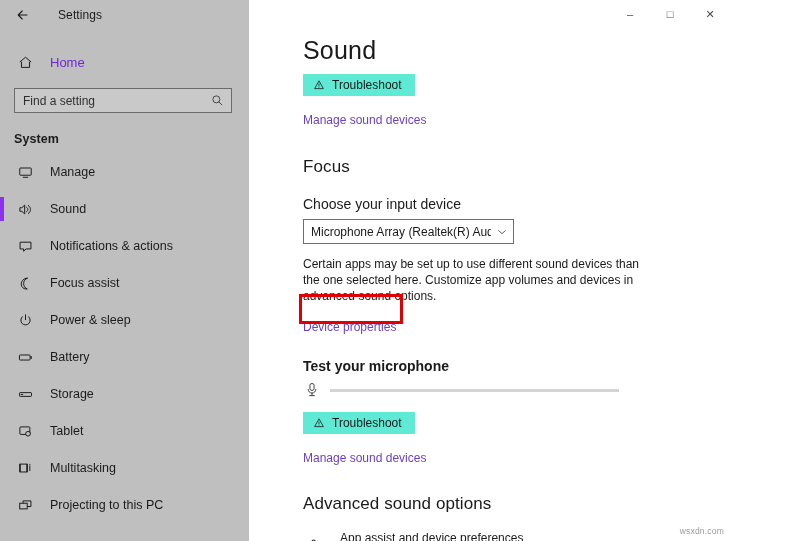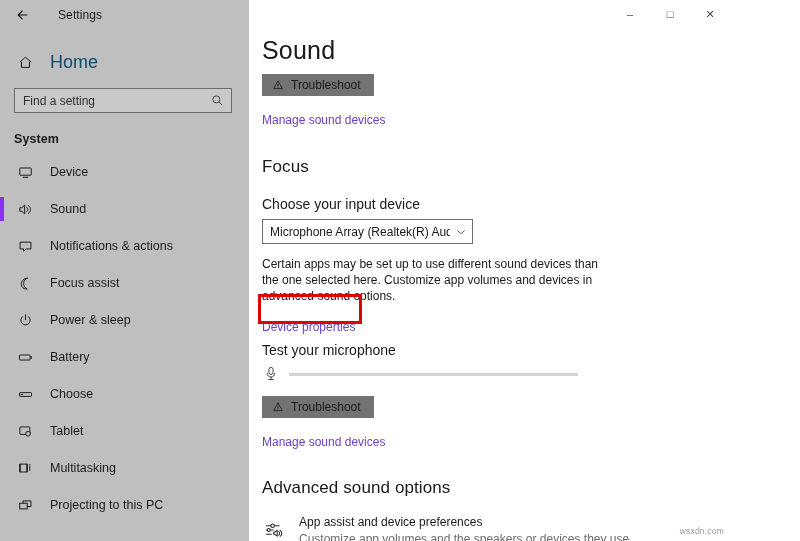--- a/index.html
+++ b/index.html
@@ -13,20 +13,21 @@
     font-family: "Liberation Sans", sans-serif;
     background: #ffffff;
     color: #000000;
     -webkit-font-smoothing: antialiased;
   }
   #app {
     position: relative;
     width: 730px;
     height: 541px;
     display: flex;
+    gap: 41px;
   }
 
   
   .sidebar {
     position: relative;
     width: 249px;
     height: 541px;
     background: #bfbfbf;
     flex: 0 0 249px;
     overflow: hidden;
@@ -62,22 +63,22 @@
   }
   .home-row .ico {
     width: 22px;
     height: 22px;
     display: flex;
     align-items: center;
     justify-content: center;
     color: #1b1b1b;
   }
   .home-row .label {
-    font-size: 18px;
-    color: #0c4a6e;
+    font-size: 13px;
+    color: #6d28d9;
     margin-left: 14px;
   }
 
   .searchbox {
     position: relative;
     margin: 11px 17px 0 14px;
     height: 25px;
     background: #c9c9c9;
     border: 1px solid #6b6b6b;
     display: flex;
@@ -180,21 +181,21 @@
     font-weight: normal;
     color: #1a1a1a;
     margin: 0;
     letter-spacing: .2px;
   }
 
   .btn {
     display: inline-flex;
     align-items: center;
     justify-content: center;
-    background: #737373;
+    background: #5eead4;
     border: none;
     height: 22px;
     padding: 0 13px 0 10px;
     font-size: 12px;
     color: #1a1a1a;
     font-family: "Liberation Sans", sans-serif;
     cursor: default;
   }
   .btn .warn {
     margin-right: 7px;
@@ -364,21 +365,21 @@
 
     <div class="navlist">
 
       <div class="navitem">
         <span class="ico">
           <svg width="15" height="15" viewBox="0 0 16 16" fill="none">
             <rect x="1.9" y="3.2" width="12.2" height="7.7" rx="0.6" stroke="currentColor" stroke-width="1.05"></rect>
             <path d="M5.6 13.1h4.8" stroke="currentColor" stroke-width="1.05" stroke-linecap="round"></path>
           </svg>
         </span>
-        <span class="label">Device</span>
+        <span class="label">Manage</span>
       </div>
 
       <div class="navitem selected">
         <span class="ico">
           <svg width="15" height="15" viewBox="0 0 16 16" fill="none">
             <path d="M2 6.1h2.1L7.1 3.3v9.4L4.1 9.9H2z" stroke="currentColor" stroke-width="1.05" stroke-linejoin="round"></path>
             <path d="M9.1 5.6c.9.7 1.4 1.5 1.4 2.4s-.5 1.7-1.4 2.4" stroke="currentColor" stroke-width="1.05" stroke-linecap="round"></path>
             <path d="M11 3.7c1.5 1.1 2.3 2.6 2.3 4.3S12.5 11.2 11 12.3" stroke="currentColor" stroke-width="1.05" stroke-linecap="round"></path>
           </svg>
         </span>
@@ -423,21 +424,21 @@
         <span class="label">Battery</span>
       </div>
 
       <div class="navitem">
         <span class="ico">
           <svg width="15" height="15" viewBox="0 0 16 16" fill="none">
             <rect x="1.6" y="6" width="12.8" height="4" rx="0.7" stroke="currentColor" stroke-width="1.05"></rect>
             <path d="M3.4 8h1.6" stroke="currentColor" stroke-width="1.05" stroke-linecap="round"></path>
           </svg>
         </span>
-        <span class="label">Choose</span>
+        <span class="label">Storage</span>
       </div>
 
       <div class="navitem">
         <span class="ico">
           <svg width="15" height="15" viewBox="0 0 16 16" fill="none">
             <rect x="2" y="3.1" width="10.6" height="8" rx="0.7" stroke="currentColor" stroke-width="1.05"></rect>
             <circle cx="10.7" cy="10.4" r="2.5" stroke="currentColor" stroke-width="1.05" fill="#bfbfbf"></circle>
           </svg>
         </span>
         <span class="label">Tablet</span>
@@ -509,21 +510,21 @@
           </svg>
         </span>
       </div>
 
       <div class="desc" style="margin-top:12px;">Certain apps may be set up to use different sound devices than the one selected here. Customize app volumes and devices in advanced sound options.</div>
 
       <div style="margin-top:13px;">
         <a class="link">Device properties</a>
       </div>
 
-      <div class="field-label" style="margin-top:7px;">Test your microphone</div>
+      <div class="field-label" style="margin-top:23px;font-weight:bold;">Test your microphone</div>
 
       <div class="mic-row" style="margin-top:6px;">
         <span class="mic-icon">
           <svg width="14" height="16" viewBox="0 0 16 18" fill="none">
             <rect x="5.6" y="1.5" width="4.8" height="8" rx="2.4" stroke="currentColor" stroke-width="1.05"></rect>
             <path d="M3.6 8.3c0 2.4 2 4.2 4.4 4.2s4.4-1.8 4.4-4.2" stroke="currentColor" stroke-width="1.05" stroke-linecap="round"></path>
             <path d="M8 12.6v2.6M5.3 15.4h5.4" stroke="currentColor" stroke-width="1.05" stroke-linecap="round"></path>
           </svg>
         </span>
         <div class="meter"></div>

